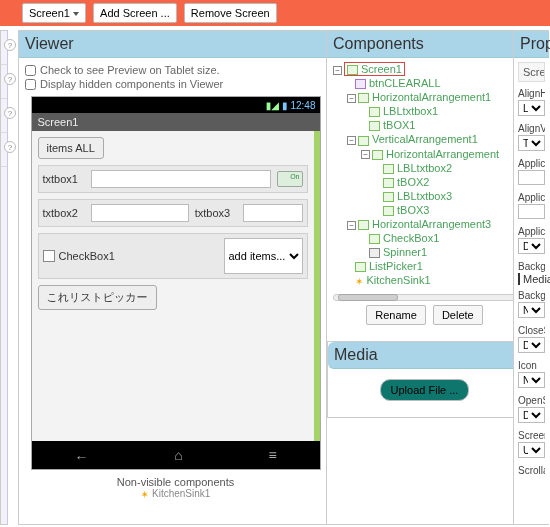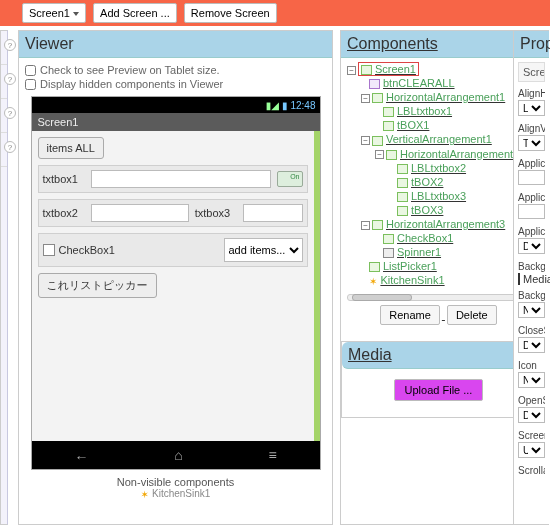--- a/index.html
+++ b/index.html
@@ -6,21 +6,21 @@
   html,body { width:550px; height:527px; font-family:Arial,Helvetica,sans-serif; font-size:11px; color:#333; background:#fff; overflow:hidden; }
 
   
   .topbar { position:absolute; left:0; right:0; top:0; height:26px; background:#f76547; padding:3px 22px; }
   .topbar button { height:20px; font-size:11px; background:#fff; border:1px solid #bbb; border-radius:2px; padding:0 6px; margin-right:4px; cursor:pointer; }
   .caret { display:inline-block; margin-left:3px; border-top:4px solid #555; border-left:3px solid transparent; border-right:3px solid transparent; vertical-align:middle; }
 
   .col { position:absolute; top:30px; bottom:2px; border:1px solid #ccc; background:#fff; }
   .col.left-s { left:0; width:8px; background:#f3f2fb; border-right:1px solid #c8c8e0; }
   .col.viewer { left:18px; width:315px; }
-  .col.components { left:340px; width:197px;text-decoration:underline; }
+  .col.components { left:326px; width:197px; }
   .col.props { left:513px; width:36px;  border-right:none; }
 
   .panel-title { background:#aad4e8; color:#333; font-size:16px; padding:4px 6px; border-bottom:1px solid #9cc; }
   .panel-body { padding:4px 6px; position:relative; }
 
   
   .chk-row { display:flex; align-items:center; gap:4px; color:#666; margin:2px 0; }
   .chk-row input { width:11px; height:11px; }
 
   .phone { margin:6px auto 0; width:290px; background:#fff; border:1px solid #aaa; }
@@ -29,21 +29,21 @@
   .appbar { height:18px; background:#5b5b5b; color:#eee; font-size:11px; display:flex; align-items:center; padding:0 6px; }
   .appbody { background:#f3f3f3; padding:6px; min-height:310px; border-right:6px solid #a4d468; }
   .btn-clear { display:inline-block; background:#eee; border:1px solid #aaa; border-radius:3px; padding:4px 8px; font-size:11px; margin-bottom:6px; }
   .hrow { display:flex; align-items:center; gap:6px; background:#e9e9e9; border:1px solid #cfcfcf; padding:4px; margin-bottom:6px; }
   .lbl { font-size:11px; color:#333; min-width:42px; }
   .tbox { flex:1; height:18px; background:#fff; border:1px solid #bbb; }
   .toggle { width:26px; height:16px; background:#ded; border:1px solid #9a9; border-radius:2px; position:relative; }
   .toggle::after { content:"On"; position:absolute; right:2px; top:1px; font-size:7px; color:#384; }
   .chk-wrap { display:flex; align-items:center; background:#e9e9e9; border:1px solid #cfcfcf; padding:4px; margin-bottom:6px; }
   .chkbox { width:12px; height:12px; border:1px solid #888; background:#fff; margin-right:4px; }
-  .spinner { margin-left:auto; height:24px; font-size:11px; border:1px solid #bbb; background:#fff; }
+  .spinner { margin-left:auto; height:36px; font-size:11px; border:1px solid #bbb; background:#fff; }
   .listpick { display:inline-block; background:#eee; border:1px solid #aaa; border-radius:3px; padding:4px 8px; font-size:11px; }
   .navbar { height:28px; background:#000; display:flex; justify-content:space-around; align-items:center; }
   .navbar span { color:#aaa; font-size:14px; }
   .nonvis { text-align:center; color:#555; padding:6px 0 10px; }
   .nonvis .ks { font-size:10px; color:#888; }
   .ks-glyph { display:inline-block; vertical-align:middle; margin-right:3px; font-size:10px; color:#f2a500; }
 
   
   .strip-row { height:34px; border-bottom:1px solid #ddd; position:relative; }
   .strip-row .q { position:absolute; right:-9px; top:8px; width:12px; height:12px; border-radius:50%; border:1px solid #bbb; color:#888; font-size:8px; line-height:11px; text-align:center; background:#fff; }
@@ -58,21 +58,21 @@
   .screen-sel { border:1px solid #d44; padding:0 2px; color:#4aa05a; }
   .tree a { color:#4aa05a; text-decoration:none; }
   .comp-scroll { height:7px; background:#eee; border:1px solid #ccc; margin:6px 0 4px; position:relative; border-radius:3px; }
   .comp-scroll .thumb { position:absolute; left:4px; top:-1px; width:60px; height:7px; background:#cfcfcf; border:1px solid #aaa; border-radius:3px; }
   .comp-actions { text-align:center; margin:2px 0 6px; }
   .comp-actions button { font-size:11px; background:#f6f6f6; border:1px solid #bbb; border-radius:2px; padding:3px 8px; margin:0 2px; cursor:pointer; }
 
   .media-block { margin-top:6px; border:1px solid #ccc; }
   .media-block .panel-title { background:#aad4e8;border-radius:6px; }
   .media-block .panel-body { text-align:center; padding:10px 0 16px; }
-  .media-block button { font-size:11px; background:#d946ef; border:1px solid #bbb; border-radius:2px; padding:4px 10px; cursor:pointer; }
+  .media-block button { font-size:11px; background:#0f766e; border:1px solid #bbb; border-radius:10px; padding:4px 10px; cursor:pointer; }
 
   
   .props .panel-body { padding:4px 4px; }
   .p-head { color:#555; background:#f6f6f6; border:1px solid #ddd; padding:3px 4px; margin-bottom:6px; font-size:11px; white-space:nowrap; overflow:hidden; }
   .p-lbl { color:#444; font-size:10px; white-space:nowrap; overflow:hidden; margin-top:2px; }
   .p-sel { width:100%; font-size:10px; height:16px; border:1px solid #bbb; background:#fff; margin:1px 0 5px; }
   .p-txt { width:100%; height:15px; border:1px solid #bbb; background:#fff; margin:1px 0 5px; }
   .p-color { display:flex; align-items:center; gap:3px; margin:1px 0 5px; }
   .p-color .sw { width:9px; height:12px; border:1px solid #333; background:#fff; }
 </style>

